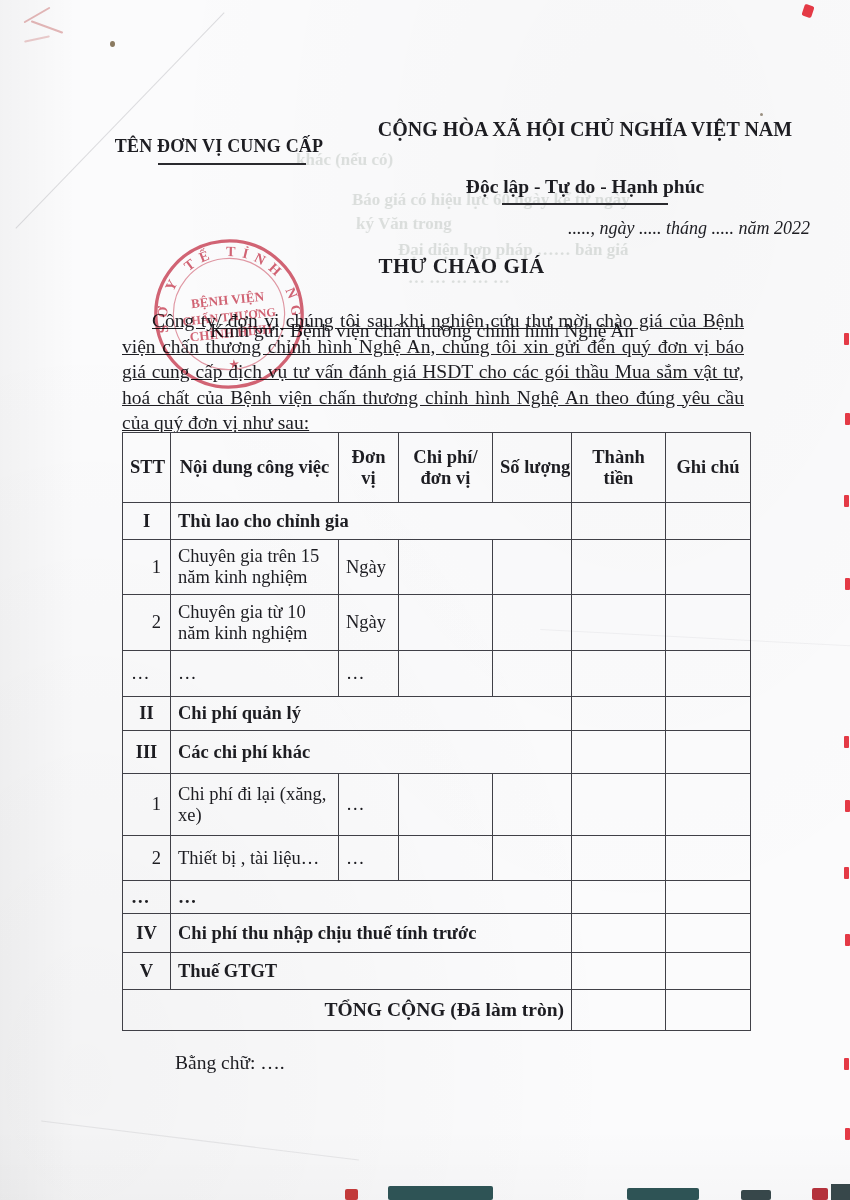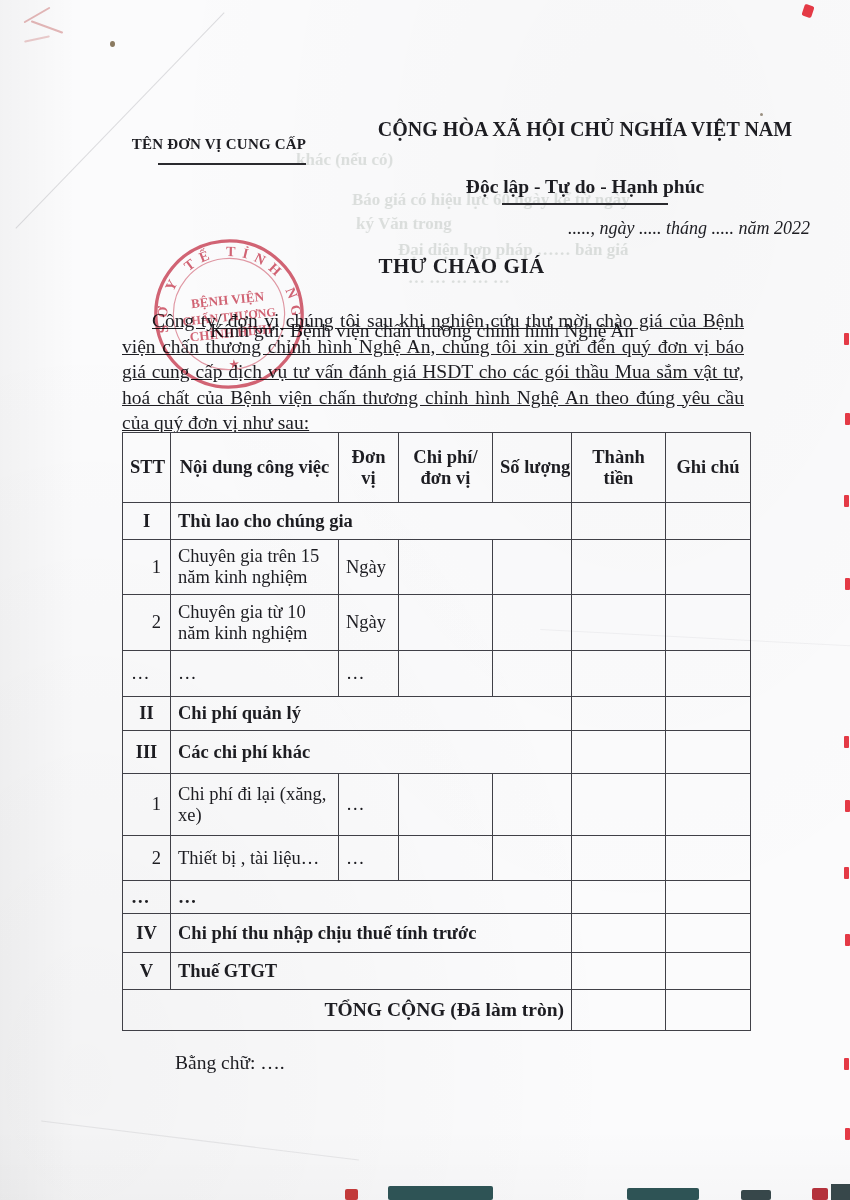--- a/index.html
+++ b/index.html
@@ -16,21 +16,21 @@
     font-family:"Liberation Serif","DejaVu Serif",serif;
     color:#1d1d22;
     overflow:hidden;
   }
   .abs{position:absolute;}
   .bold{font-weight:bold;}
   .crease{position:absolute;background:rgba(140,140,148,.28);height:1px;}
   .speck{position:absolute;border-radius:50%;}
 
   
-  .sender{left:95px;top:136px;width:248px;text-align:center;font-size:15px;font-weight:bold;letter-spacing:.2px;}
+  .sender{left:95px;top:136px;width:248px;text-align:center;font-size:18px;font-weight:bold;letter-spacing:.2px;}
   .sender-underline{left:158px;top:163px;width:148px;height:2px;background:#2a2a2e;}
   .motto1{left:360px;top:118px;width:450px;text-align:center;font-size:20px;font-weight:bold;}
   .motto2{left:360px;top:176px;width:450px;text-align:center;font-size:19.5px;font-weight:bold;}
   .motto-underline{left:502px;top:203px;width:166px;height:2px;background:#2a2a2e;}
   .dateline{left:360px;top:218px;width:450px;text-align:right;font-size:18px;font-style:italic;}
 
   
   .doc-title{left:139px;top:254px;width:645px;text-align:center;font-size:21px;font-weight:bold;letter-spacing:.5px;}
   .recipient{left:210px;top:296px;font-size:19.5px;margin-top:24px;}
   .body-par{left:122px;top:308px;width:622px;font-size:19.5px;line-height:25.5px;text-align:justify;text-indent:30px;text-decoration:underline;}
@@ -119,21 +119,21 @@
       <td class="hd">STT</td>
       <td class="hd">Nội dung công việc</td>
       <td class="hd">Đơn vị</td>
       <td class="hd">Chi phí/đơn vị</td>
       <td class="hd nowrap">Số lượng</td>
       <td class="hd">Thành tiền</td>
       <td class="hd">Ghi chú</td>
     </tr>
     <tr style="height:37px">
       <td class="stt bold">I</td>
-      <td class="content bold" colspan="4">Thù lao cho chúng gia</td>
+      <td class="content bold" colspan="4">Thù lao cho chỉnh gia</td>
       <td></td>
       <td></td>
     </tr>
     <tr style="height:55px">
       <td class="stt num">1</td>
       <td class="content">Chuyên gia trên 15 năm kinh nghiệm</td>
       <td class="unit">Ngày</td>
       <td></td>
       <td></td>
       <td></td>

